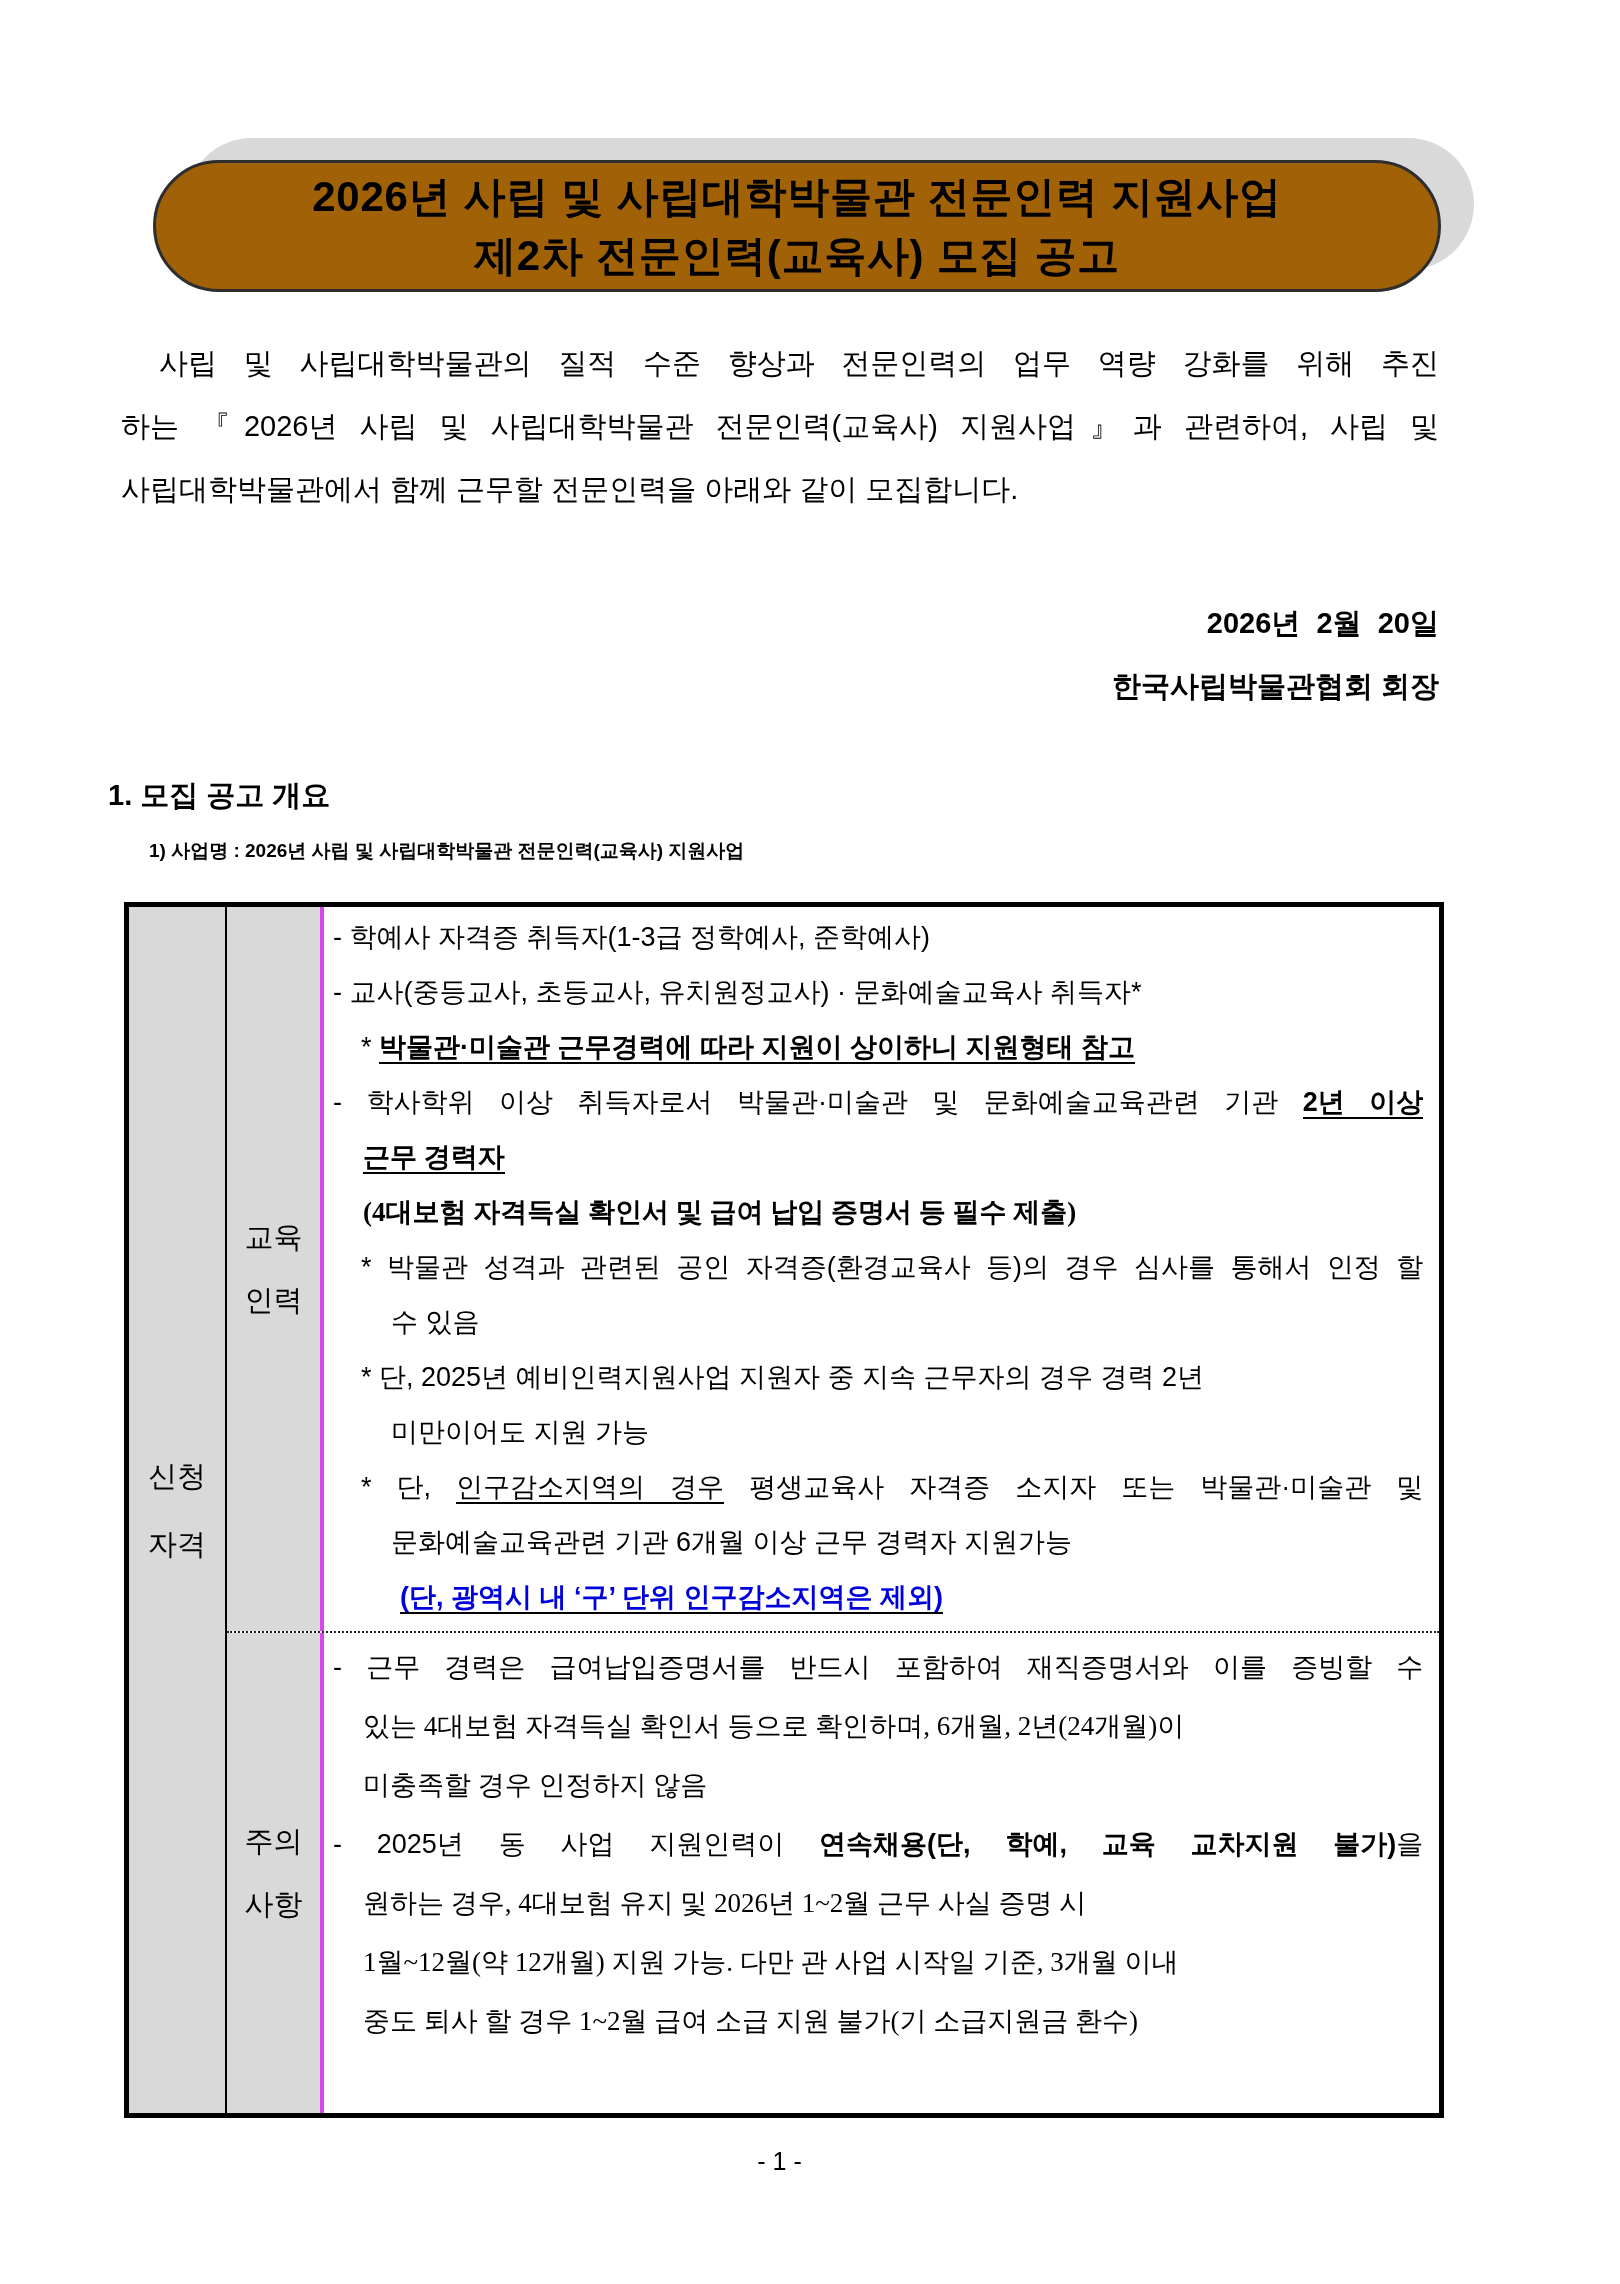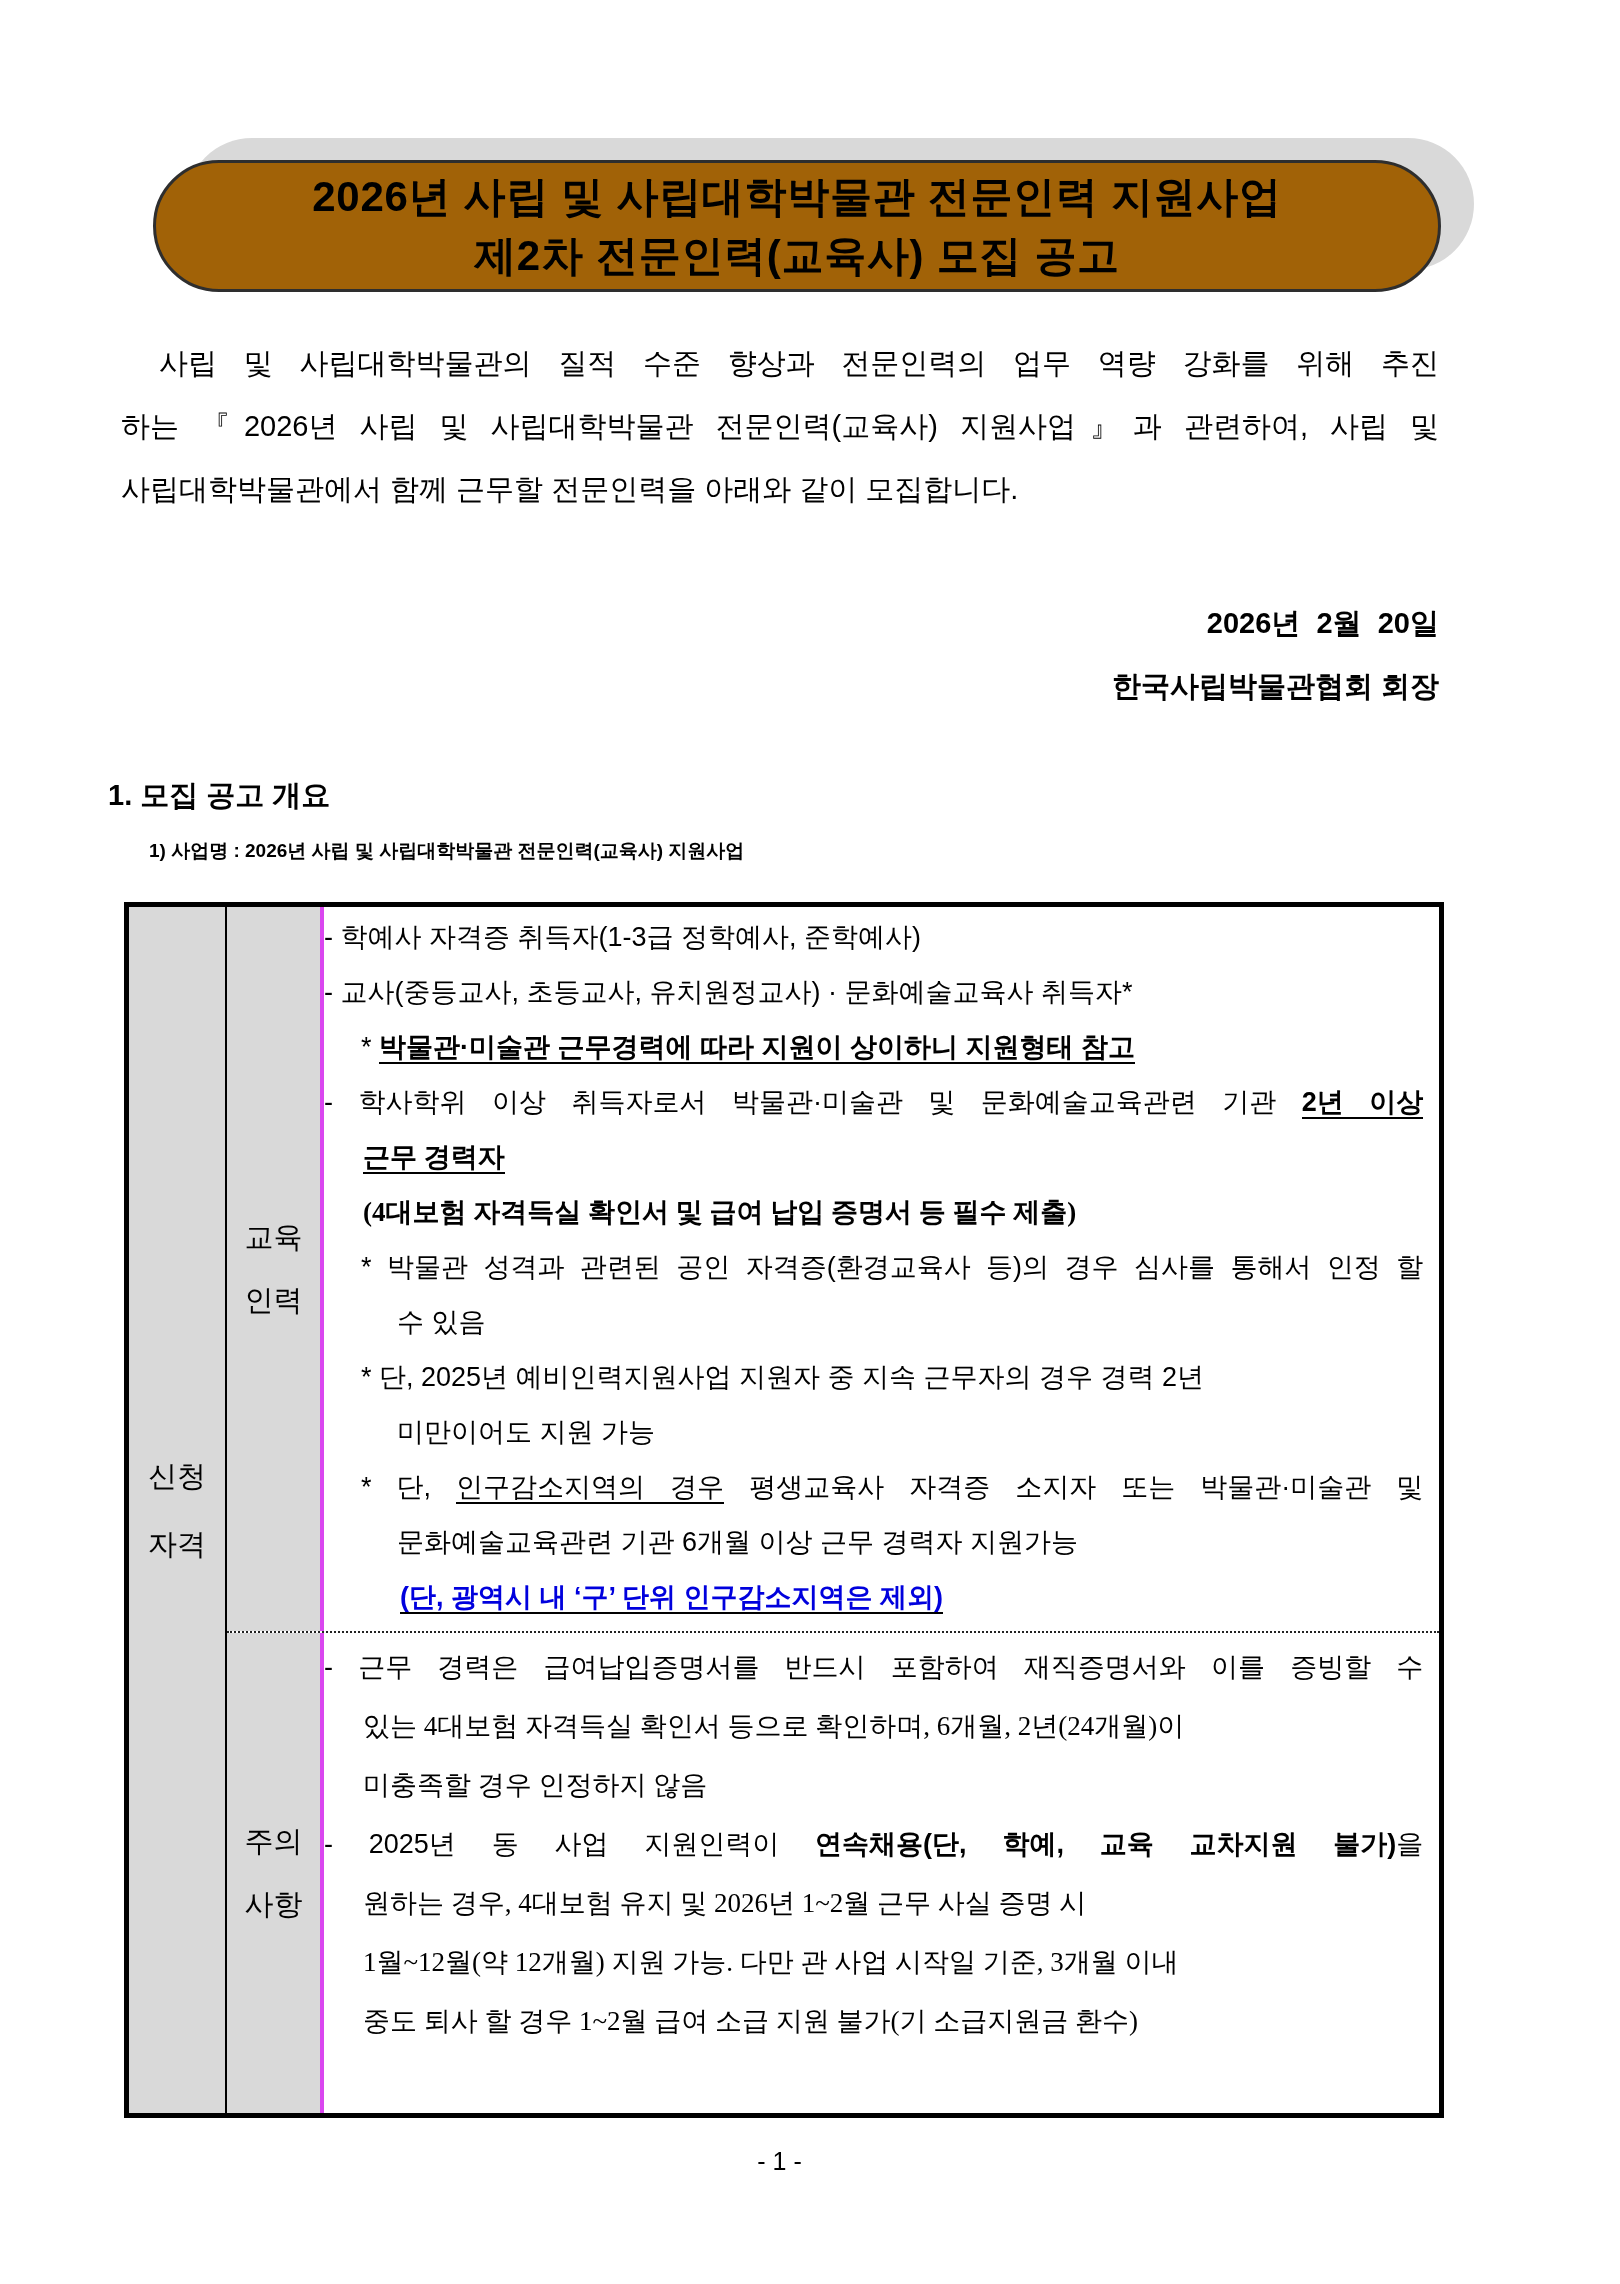--- a/index.html
+++ b/index.html
@@ -47,24 +47,24 @@
   .col2{
     width:93px;flex:0 0 93px;background:#d9d9d9;border-right:4px solid #d946ef;
     display:flex;flex-direction:column;justify-content:center;align-items:center;
     font-size:29px;line-height:63px;
   }
   .col3{flex:1;min-width:0;padding:2.6px 15.7px 0 0;}
   .r1 .col3{padding-top:2.6px;}
   .r2 .col3{padding-top:5.2px;}
   .tl{font-size:27px;line-height:55px;}
   .r2 .tl{line-height:59px;}
-  .tl.dash{}
+  .tl.dash{padding-left:9px;}
   .tl.cont{padding-left:39px;font-family:Liberation Serif, serif;}
   .tl.star{padding-left:37px;}
-  .tl.starcont{padding-left:67px;margin-left:6px;}
+  .tl.starcont{padding-left:67px;}
   .tl.blueline{padding-left:76px;}
   .b{font-weight:bold;}
   .u{border-bottom:2.6px solid #000;padding-bottom:0.7px;}
   .blue{color:#0000dd;}
   
   .pagenum{position:absolute;left:714px;top:2146px;width:131px;text-align:center;font-size:25px;line-height:30px;}
 </style>
 </head>
 <body>
 

